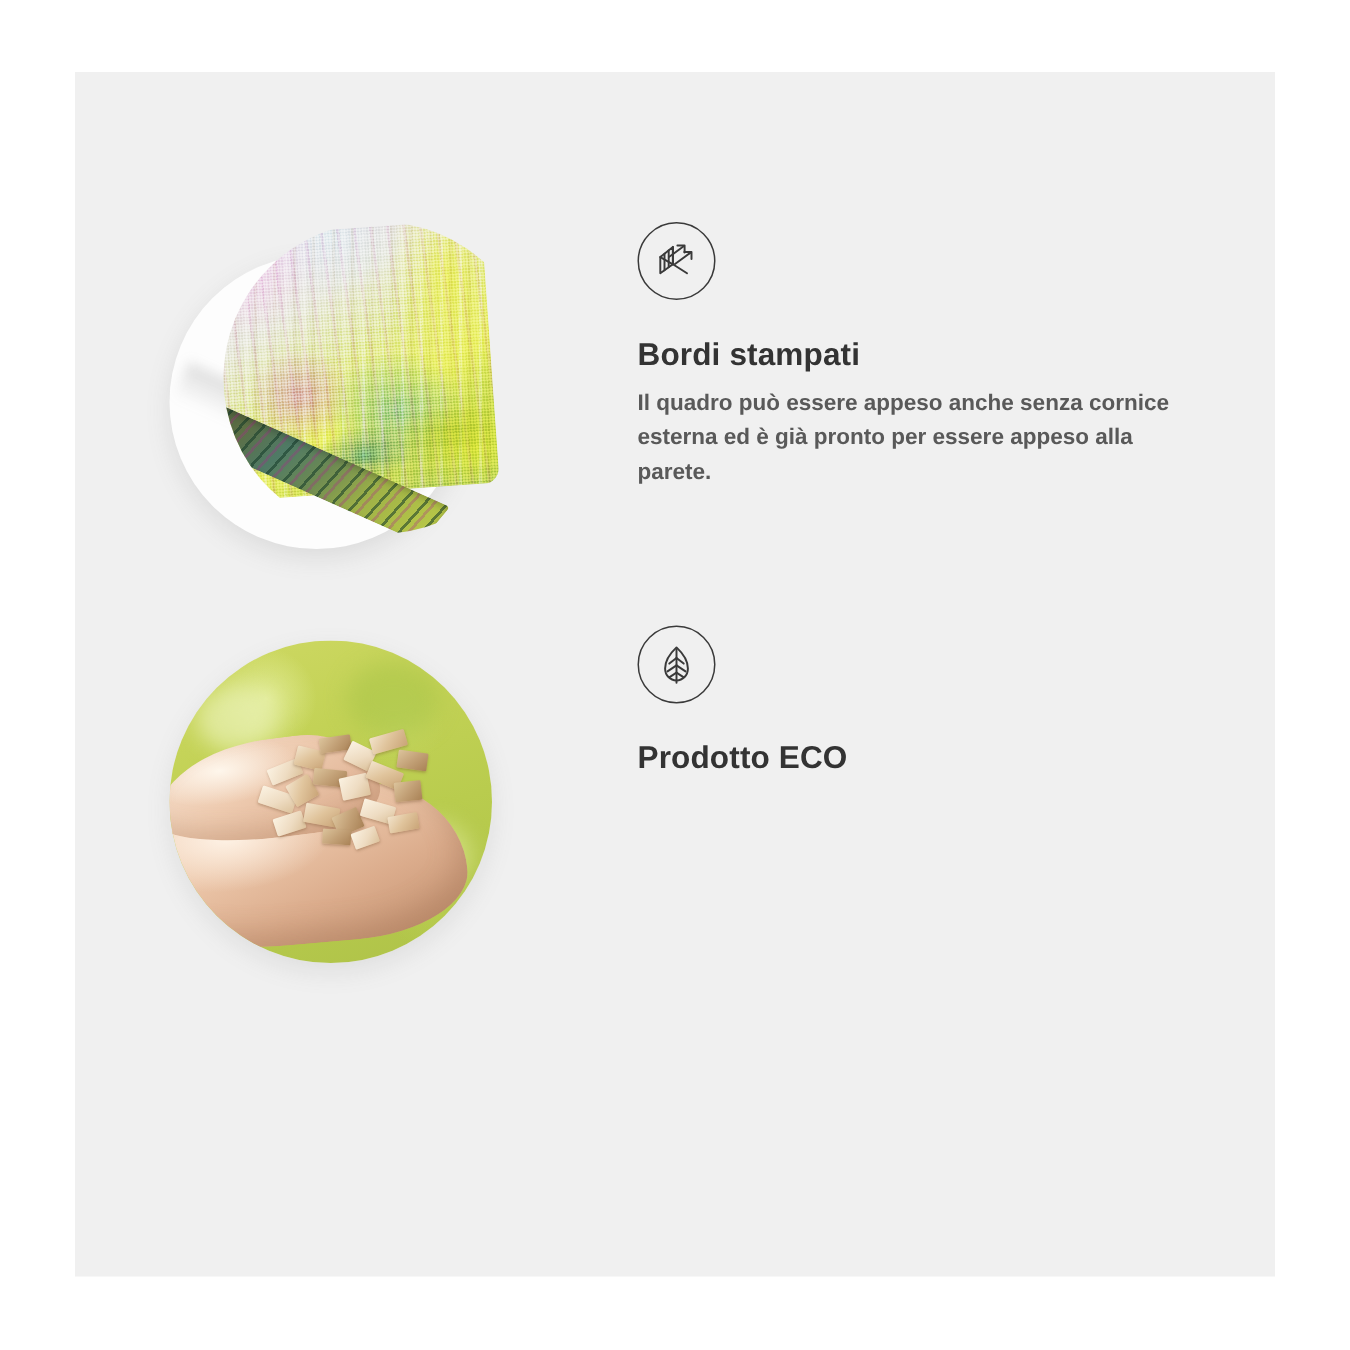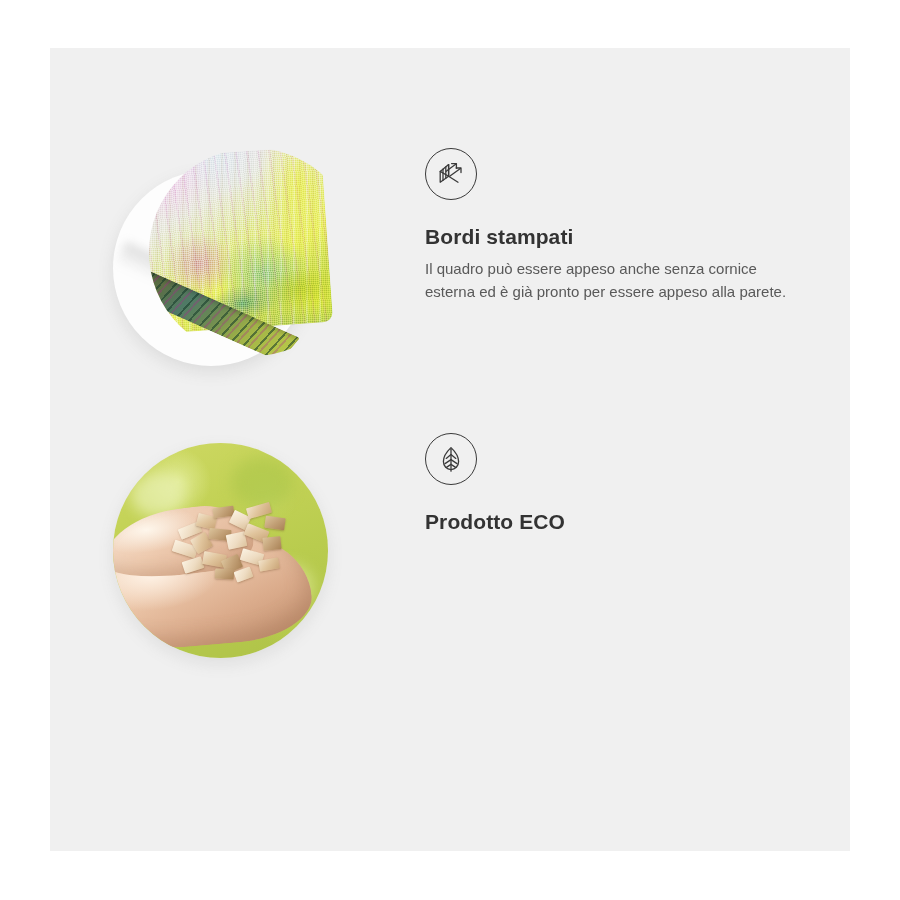--- a/index.html
+++ b/index.html
@@ -31,21 +31,21 @@
     background: #f0f0f0;
   }
 
   
   .feature {
     position: absolute;
     left: 0;
     width: 800px;
   }
   #feature-edges  { top: 100px; height: 300px; }
-  #feature-eco    { top: 385px; height: 320px; }
+  #feature-eco    { top: 369px; height: 320px; }
 
   
   .media {
     position: absolute;
     left: 55px;
     top: 0;
     width: 230px;
     height: 230px;
   }
 
@@ -279,20 +279,21 @@
     line-height: 1.2;
     color: #333333;
     letter-spacing: .1px;
   }
   .feature-desc {
     margin: 9px 0 0 0;
     font-size: 15px;
     line-height: 1.52;
     color: #595959;
     max-width: 362px;
+    font-weight: bold;
   }
 </style>
 </head>
 <body>
 
 <div class="page">
   <div class="panel">
 
     <div class="feature" id="feature-edges">
 

